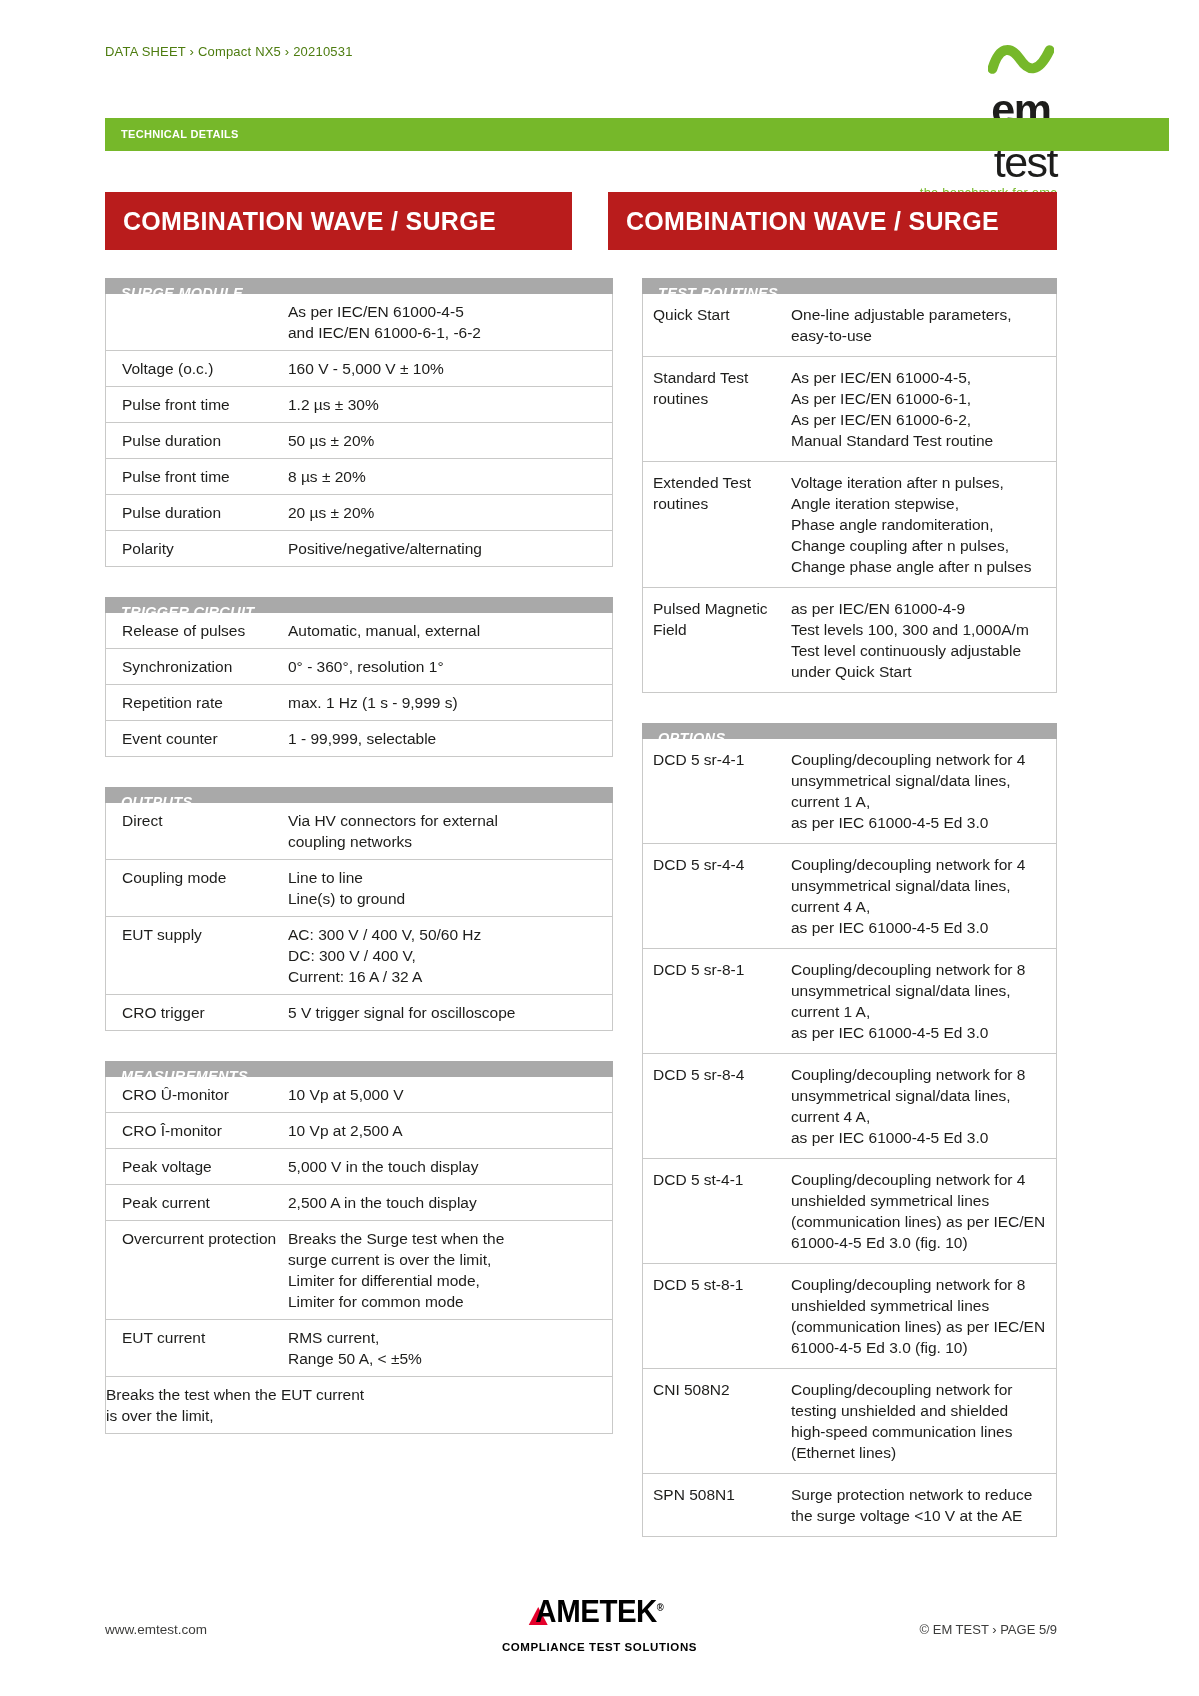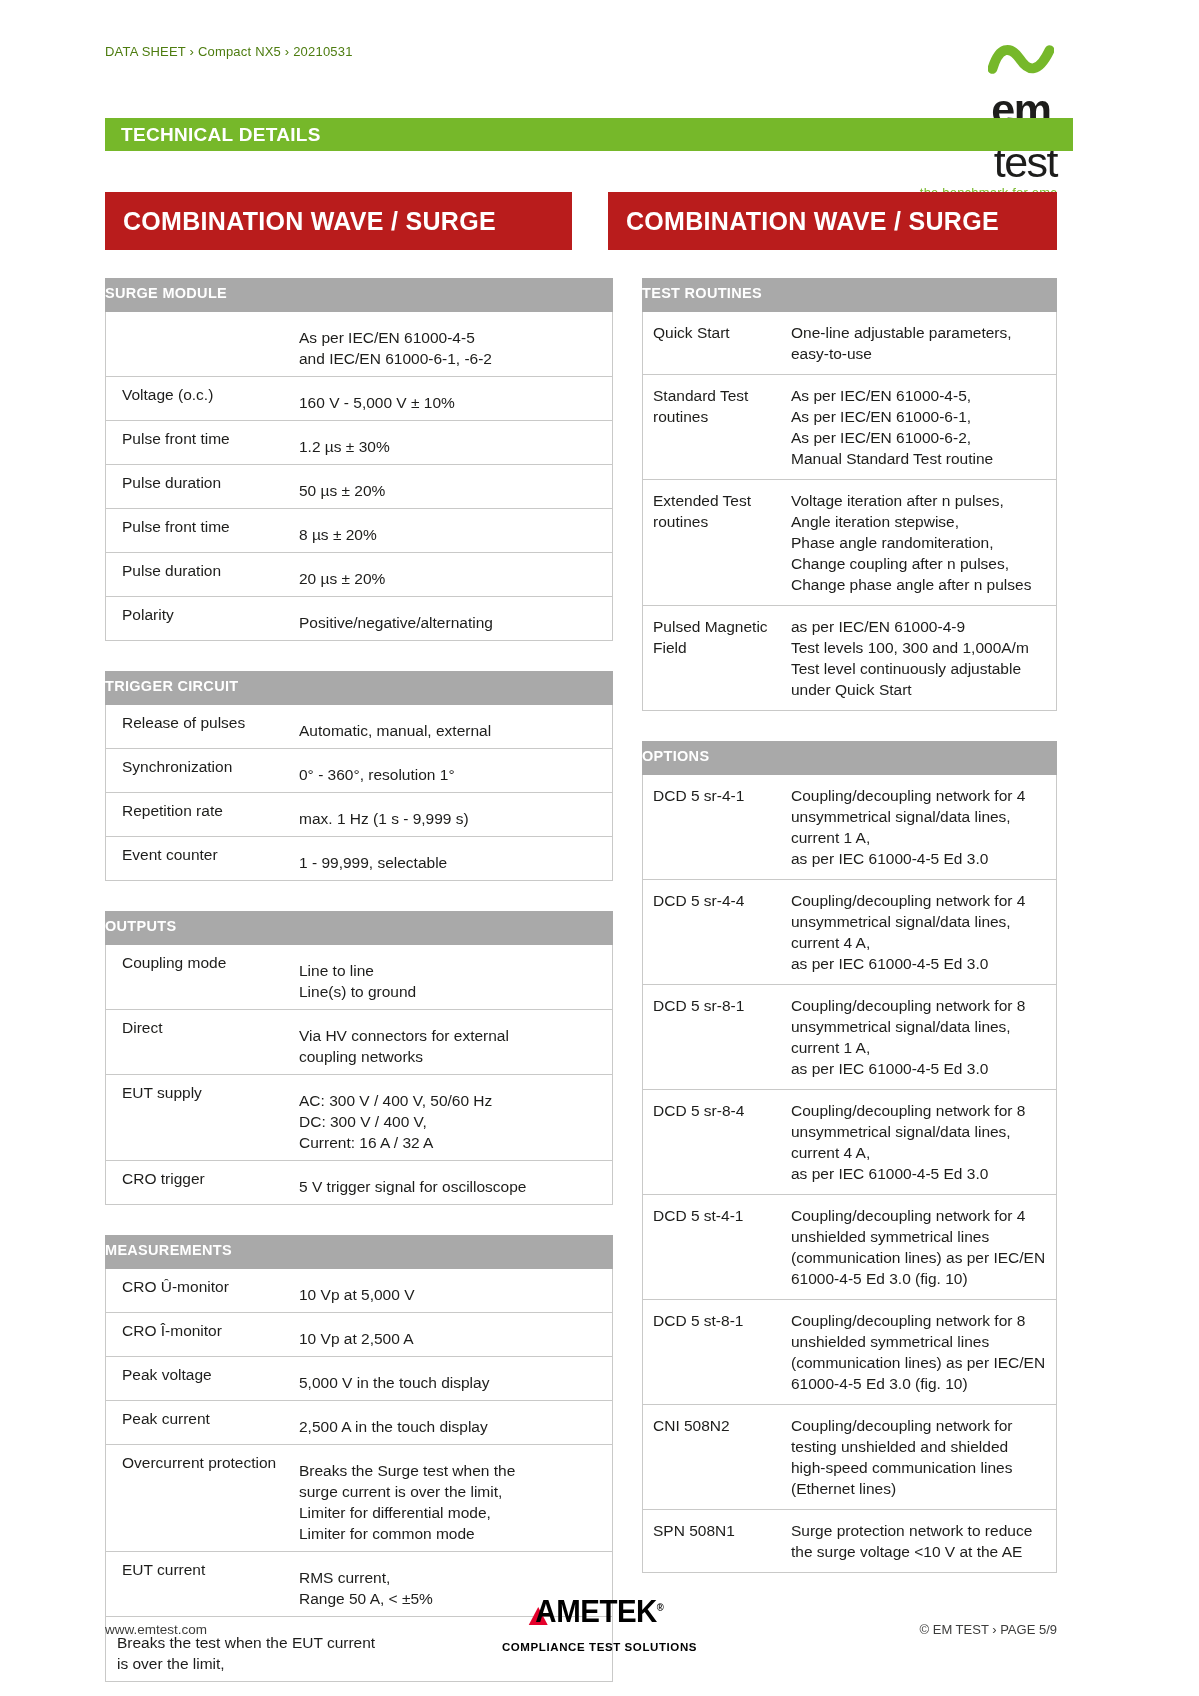--- a/index.html
+++ b/index.html
@@ -9,42 +9,42 @@
 
   
   .breadcrumb { position:absolute; left:105px; top:44px; font-size:13px; letter-spacing:.2px; color:#4d7c0f; }
   .logo-block { position:absolute; right:142px; top:36px; display:flex; flex-direction:column; align-items:flex-end; }
   .logo-row { display:flex; align-items:center; gap:10px;flex-direction:column; }
   .logo-wave { width:66px; height:38px; margin-top:4px; }
   .logo-em { font-size:43px; font-weight:bold; letter-spacing:-1.5px; line-height:1; }
   .logo-test { font-size:43px; font-weight:normal; letter-spacing:-1.5px; line-height:1; margin-left:9px; }
   .logo-tagline { font-size:13px; color:#76b82a; margin-top:1px; letter-spacing:.2px; }
 
-  .section-bar { position:absolute; left:105px; top:118px; width:968px; height:33px;
-    background:#76b82a; color:#fff; font-weight:bold; font-size:19px;
+  .section-bar { position:absolute; left:105px; top:118px; width:1064px; height:33px;
+    background:#76b82a; color:#fff; font-weight:bold; font-size:11px;
     line-height:33px; padding-left:16px; letter-spacing:.3px; }
 
   
   .col { position:absolute; top:192px; }
   .col-left  { left:105px; width:508px; }
   .col-right { left:608px; width:449px; }
   .col-title { height:58px; line-height:58px; background:#b91c1c; color:#fff;
     font-weight:bold; font-size:25px; padding-left:18px; letter-spacing:.3px; margin-bottom:28px; }
   .col-left .col-title { width:467px; }
   .col-right .col-title { width:449px; }
   .col-right .tables { margin-left:34px; width:415px; }
 
   .spec-table { margin-bottom:30px; }
-  .table-bar { height:34px; line-height:30px; background:#a9a9a9; color:#fff;
-    font-weight:bold; font-size:14.5px; letter-spacing:.3px; }
+  .table-bar { height:16px; line-height:30px; background:#a9a9a9; color:#fff;
+    font-weight:bold; font-size:14.5px; padding-left:16px; letter-spacing:.3px;font-style:italic; }
   .rows { border-left:1px solid #c9c9c8; border-right:1px solid #c9c9c8; }
   .row { display:flex; border-bottom:1px solid #c9c9c8; }
   .lab, .val { font-size:15.5px; line-height:21px; white-space:pre-line; }
   .col-left  .lab { flex:0 0 182px; padding:7px 6px 7px 16px; }
-  .col-left  .val { flex:1; padding:15px 8px 7px 0;margin-left:11px; }
+  .col-left  .val { flex:1; padding:7px 8px 7px 0; }
   .col-left  .row { min-height:35px; }
   .col-right .lab { flex:0 0 148px; padding:10px 6px 10px 10px; }
   .col-right .val { flex:1; padding:10px 8px 10px 0; }
 
   
   .footer-website { position:absolute; left:105px; top:1622px; font-size:13.5px; color:#3c3c3b; }
   .footer-copy { position:absolute; right:142px; top:1622px; font-size:13px; color:#3c3c3b; }
   .ametek { position:absolute; left:0; right:0; top:1596px; display:flex; flex-direction:column; align-items:center; }
   .ametek-word { position:relative; font-size:31px; font-weight:900; letter-spacing:-.5px;
     transform:scaleX(.95); color:#000; line-height:1; }
@@ -129,28 +129,28 @@
             <div class="row">
               <div class="lab">Event counter</div>
               <div class="val">1 - 99,999, selectable</div>
             </div>
           </div>
         </section>
         <section class="spec-table">
           <div class="table-bar">OUTPUTS</div>
           <div class="rows">
             <div class="row">
+              <div class="lab">Direct</div>
+              <div class="val">Via HV connectors for external
+coupling networks</div>
+            </div>
+            <div class="row">
               <div class="lab">Coupling mode</div>
               <div class="val">Line to line
 Line(s) to ground</div>
-            </div>
-            <div class="row">
-              <div class="lab">Direct</div>
-              <div class="val">Via HV connectors for external
-coupling networks</div>
             </div>
             <div class="row">
               <div class="lab">EUT supply</div>
               <div class="val">AC: 300 V / 400 V, 50/60 Hz
 DC: 300 V / 400 V,
 Current: 16 A / 32 A</div>
             </div>
             <div class="row">
               <div class="lab">CRO trigger</div>
               <div class="val">5 V trigger signal for oscilloscope</div>

